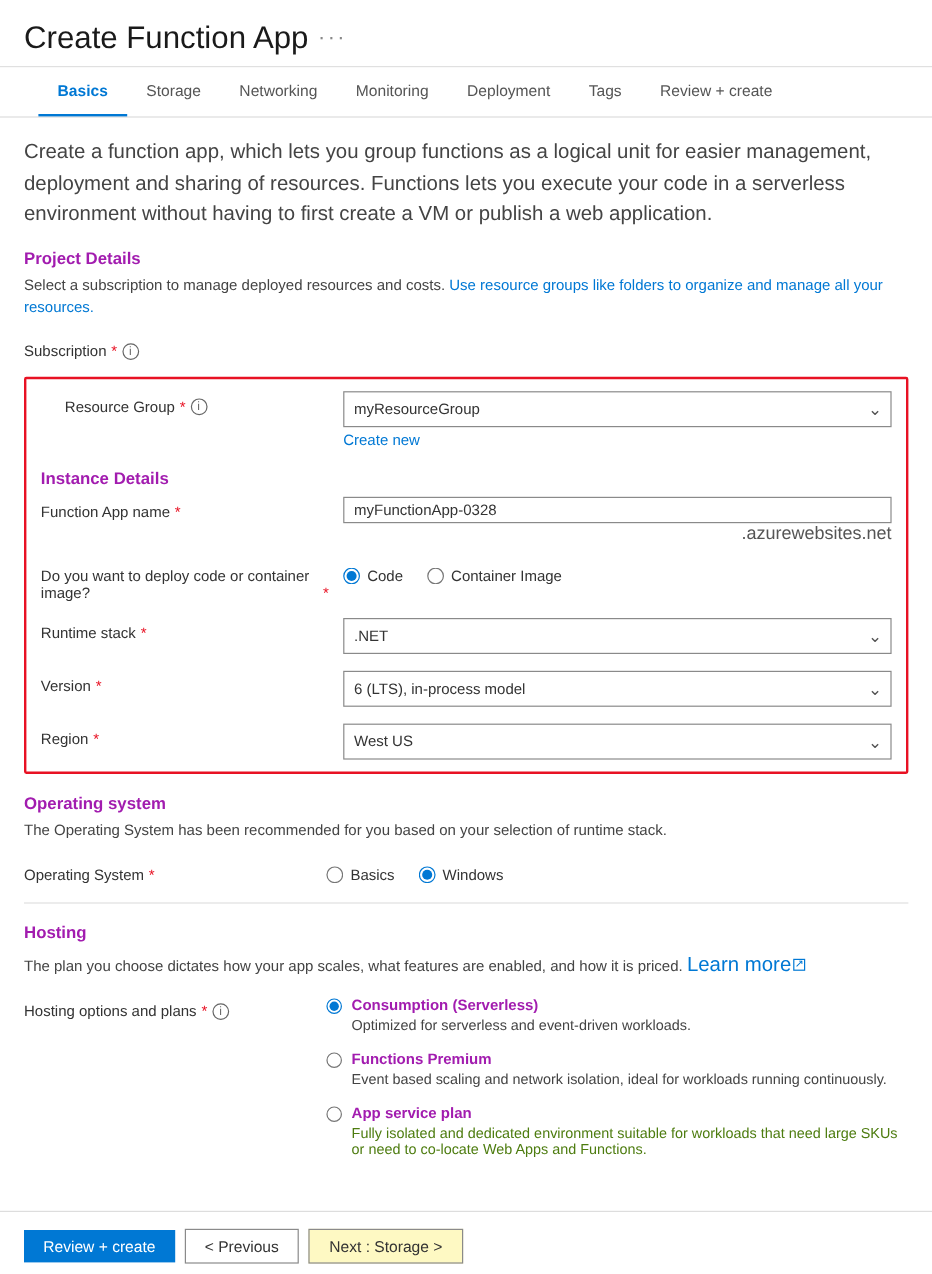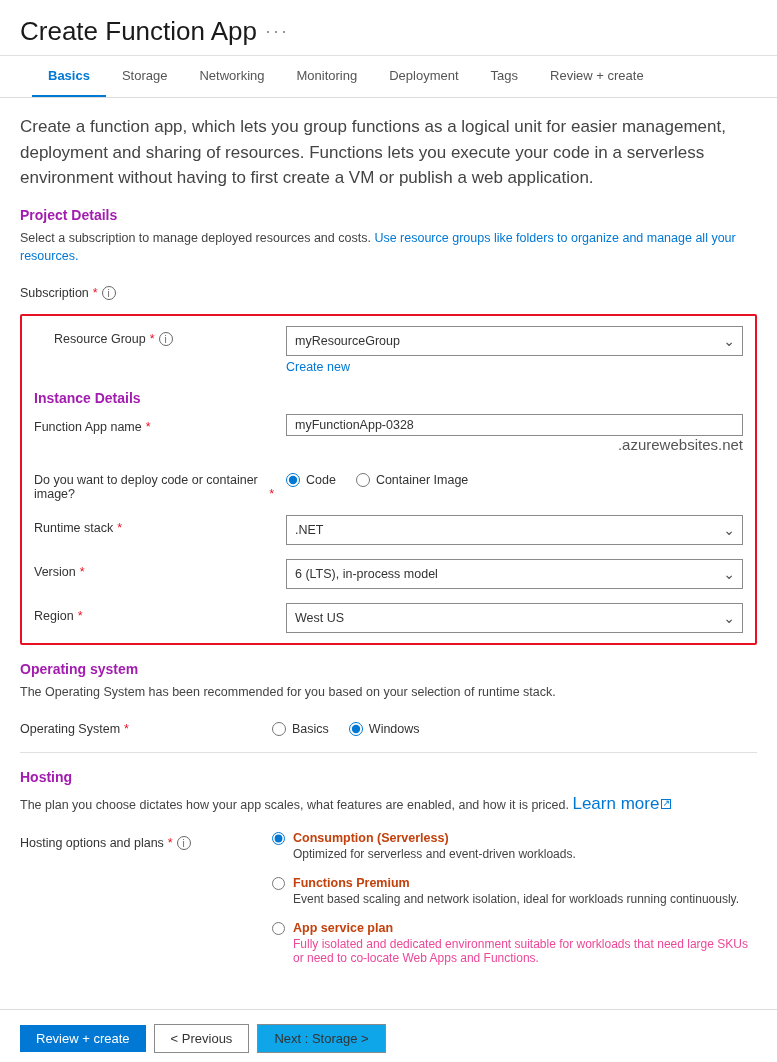--- a/index.html
+++ b/index.html
@@ -221,21 +221,21 @@
       font-size: 13px;
       cursor: pointer;
       font-family: 'Segoe UI', Arial, sans-serif;
     }
     .btn-secondary:disabled {
       color: #aaa;
       border-color: #ccc;
       cursor: default;
     }
     .btn-outline {
-      background: #0ea5e9;
+      background: #fef9c3;
       color: #333;
       border: 1px solid #8a8a8a;
       padding: 6px 16px;
       font-size: 13px;
       cursor: pointer;
       font-family: 'Segoe UI', Arial, sans-serif;
     }
     .hosting-option {
       margin-bottom: 14px;
     }
@@ -246,29 +246,29 @@
       cursor: pointer;
     }
     .hosting-option-label input[type="radio"] {
       margin-top: 2px;
       accent-color: #0078d4;
       cursor: pointer;
     }
     .hosting-option-title {
       font-size: 12.5px;
       font-weight: 600;
-      color: #c2410c;
+      color: #a21caf;
     }
     .hosting-option-desc {
       font-size: 12px;
       color: #444;
       margin-top: 2px;
     }
     .hosting-option-desc.warning {
-      color: #ec4899;
+      color: #4d7c0f;
     }
     .learn-more {
       color: #0078d4;
       text-decoration: none;
       font-size: 17px;
     }
     .external-icon {
       display: inline-block;
       width: 10px;
       height: 10px;

